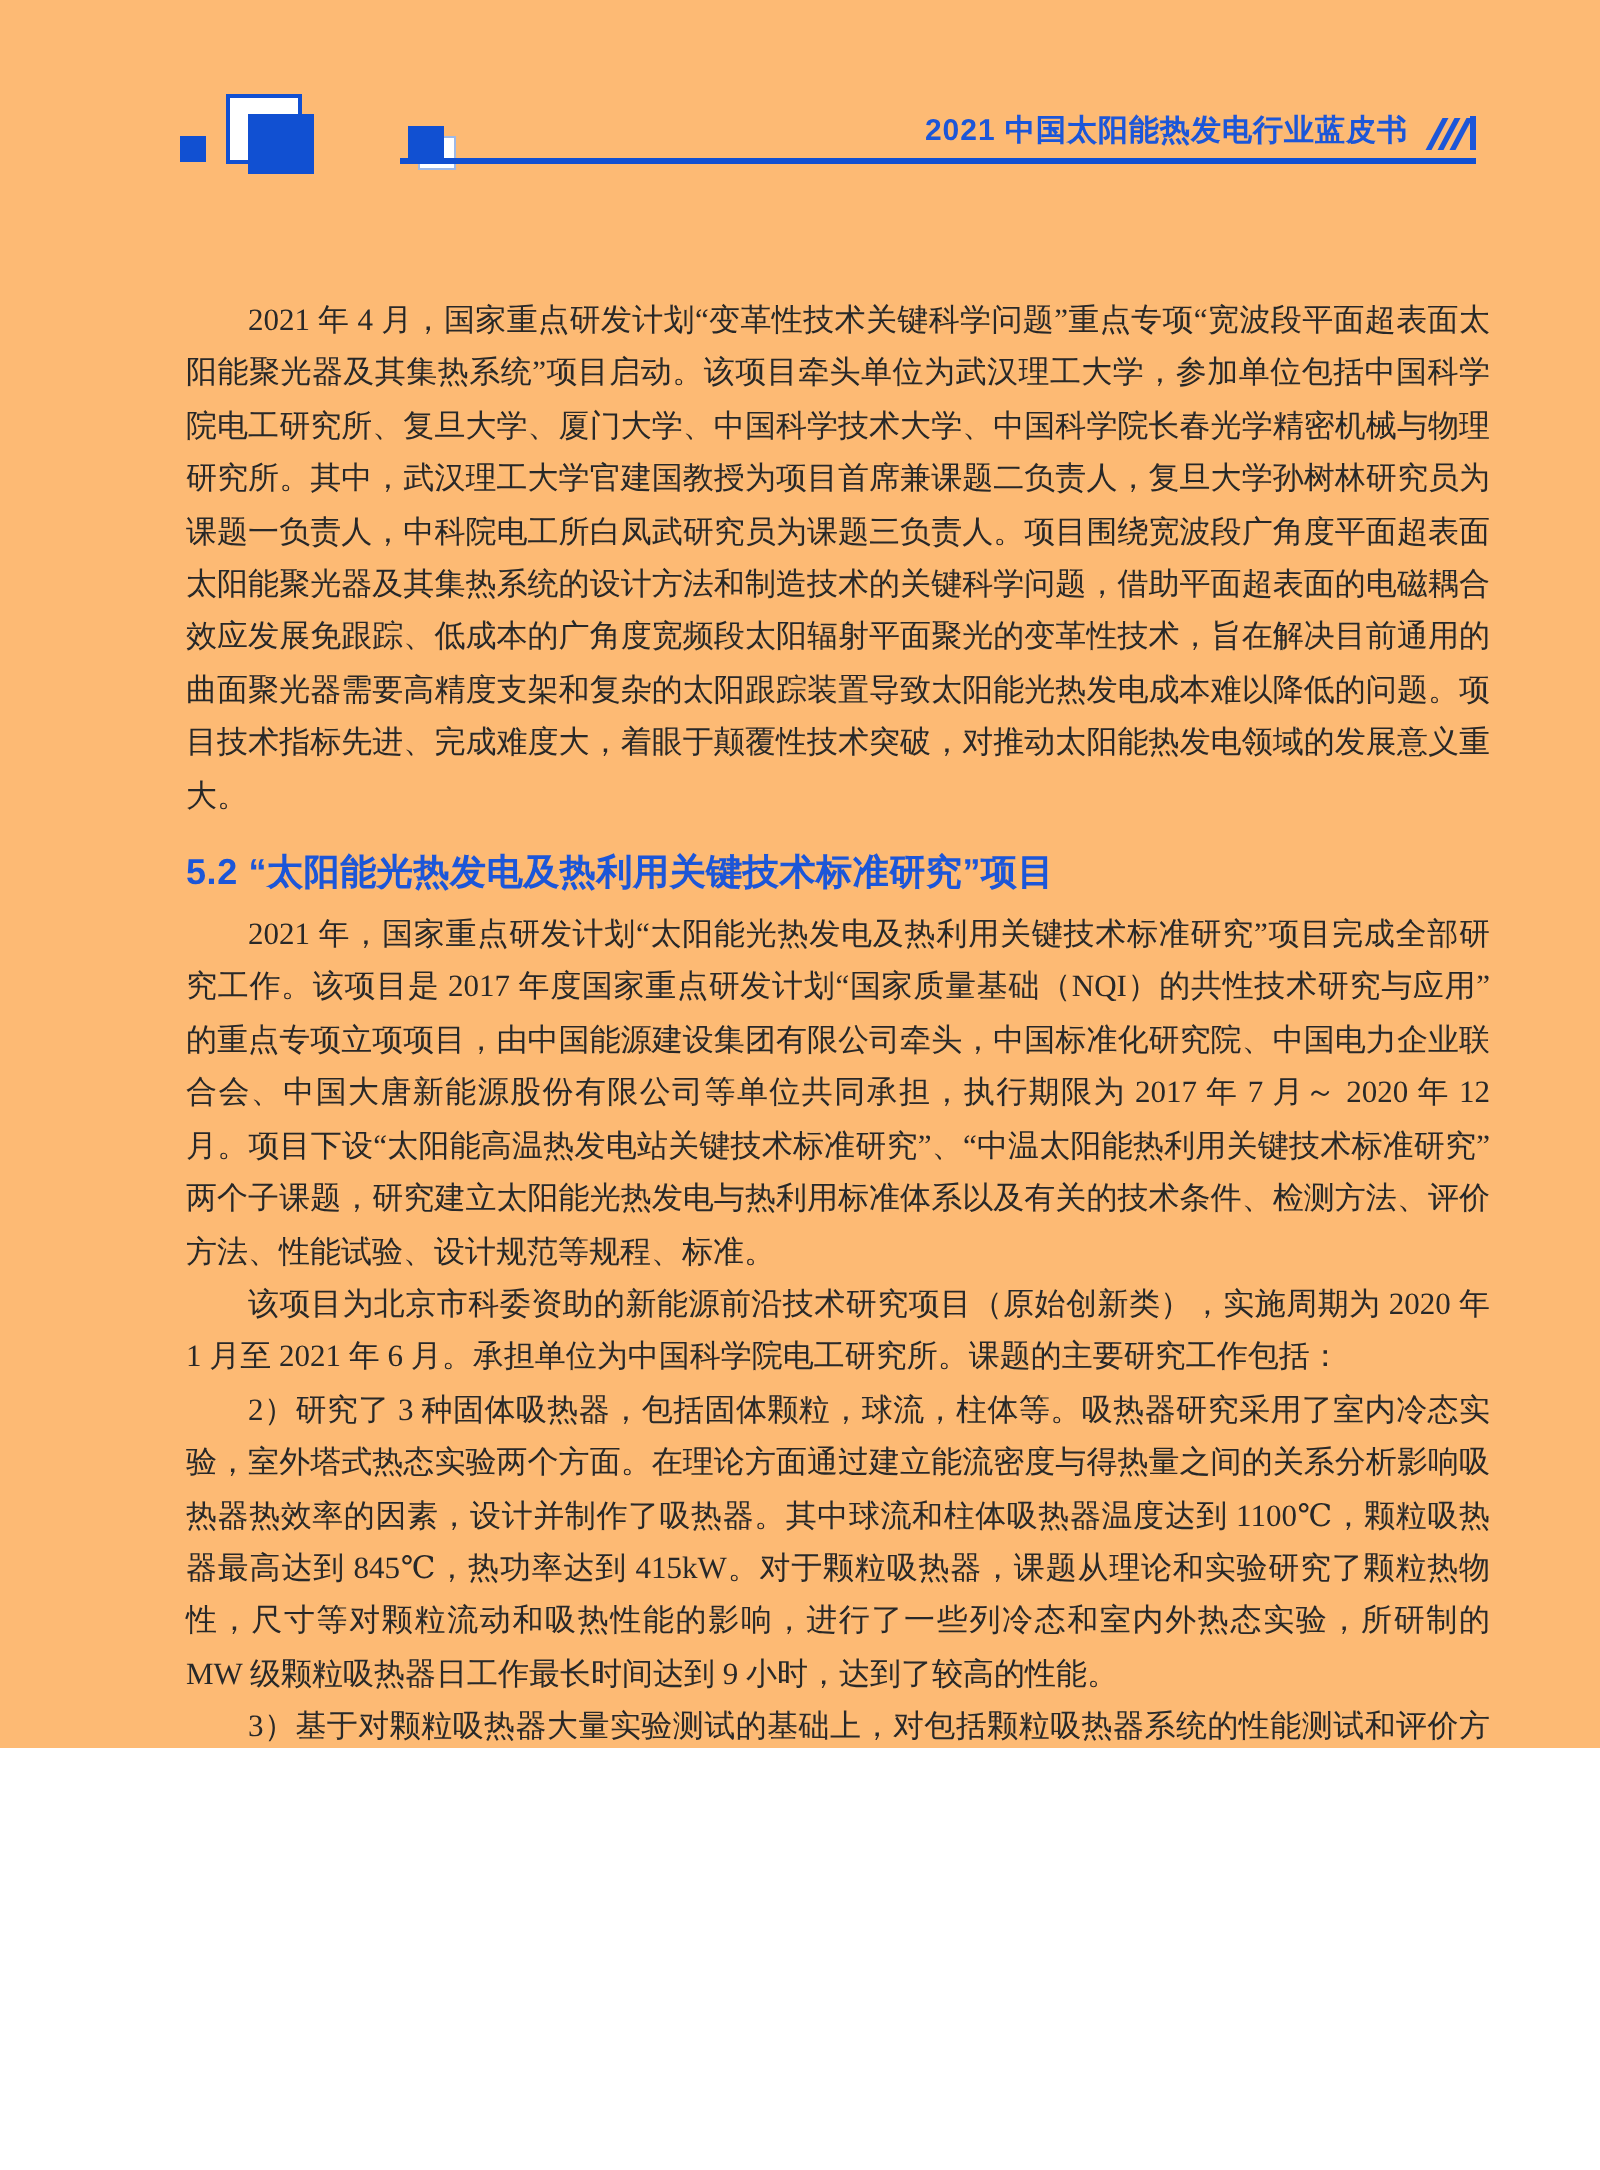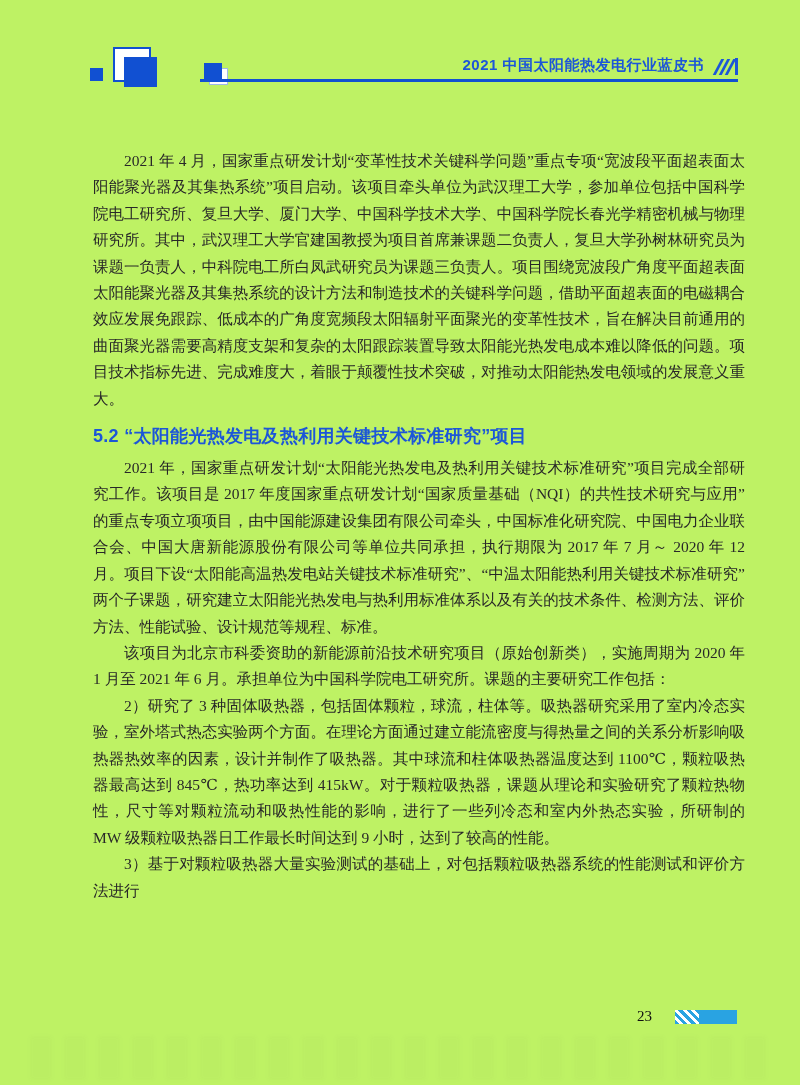--- a/index.html
+++ b/index.html
@@ -1,19 +1,19 @@
 <!DOCTYPE html>
 <html lang="zh"><head>
 <meta charset="utf-8">
 <style>
   html,body{margin:0;padding:0;background:#ffffff;}
   .page{
     position:relative;
-    width:800px;height:1085px;
-    background:#bef264;
+    width:800px;height:874px;
+    background:#fdba74;
     overflow:hidden;
     font-family:"Liberation Serif","DejaVu Serif",serif;
     color:#262626;
   }
   
   .header{position:absolute;top:0;left:0;width:800px;height:84px;}
   .sq{position:absolute;background:#1150d2;}
   .sq-small{left:90px;top:68px;width:13px;height:13px;}
   .sq-outline{left:113px;top:47px;width:34px;height:31px;background:#fff;border:2px solid #1150d2;}
   .sq-fill{left:124px;top:57px;width:33px;height:30px;}

